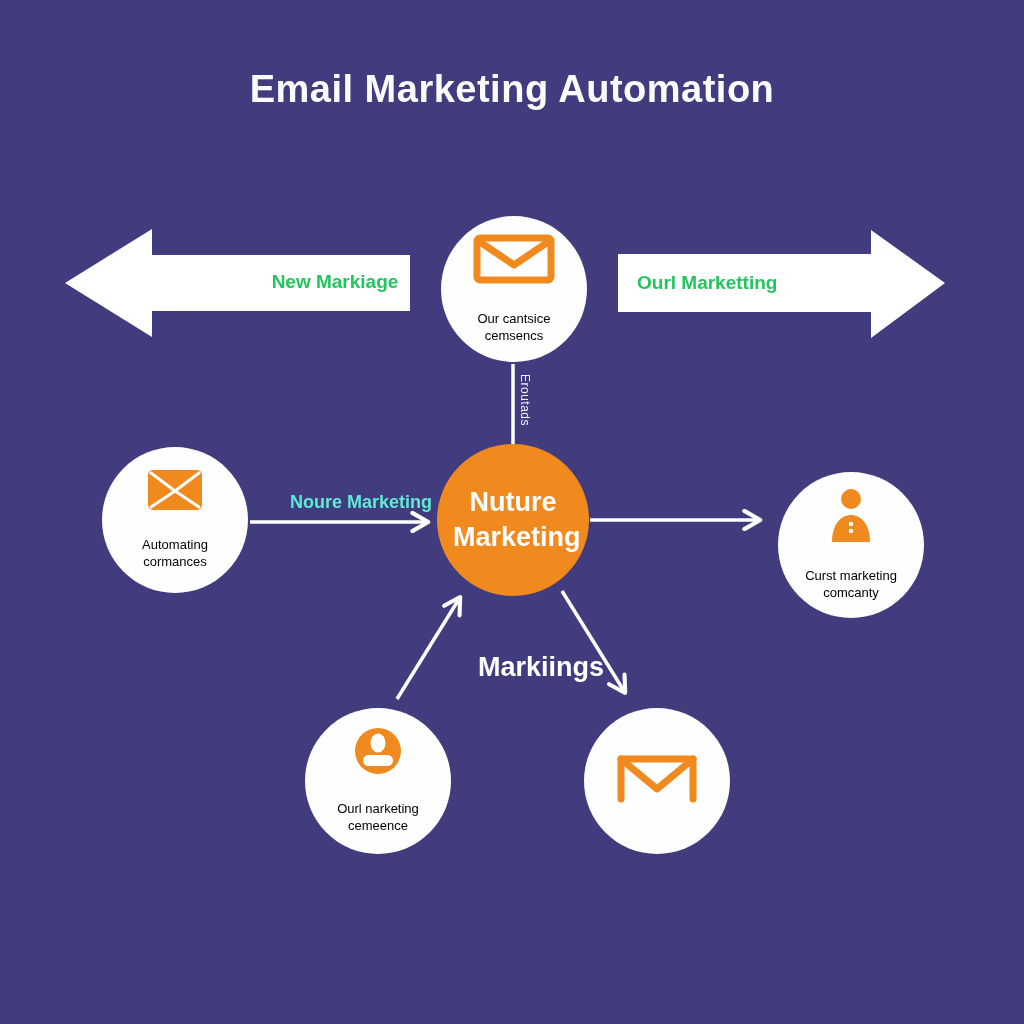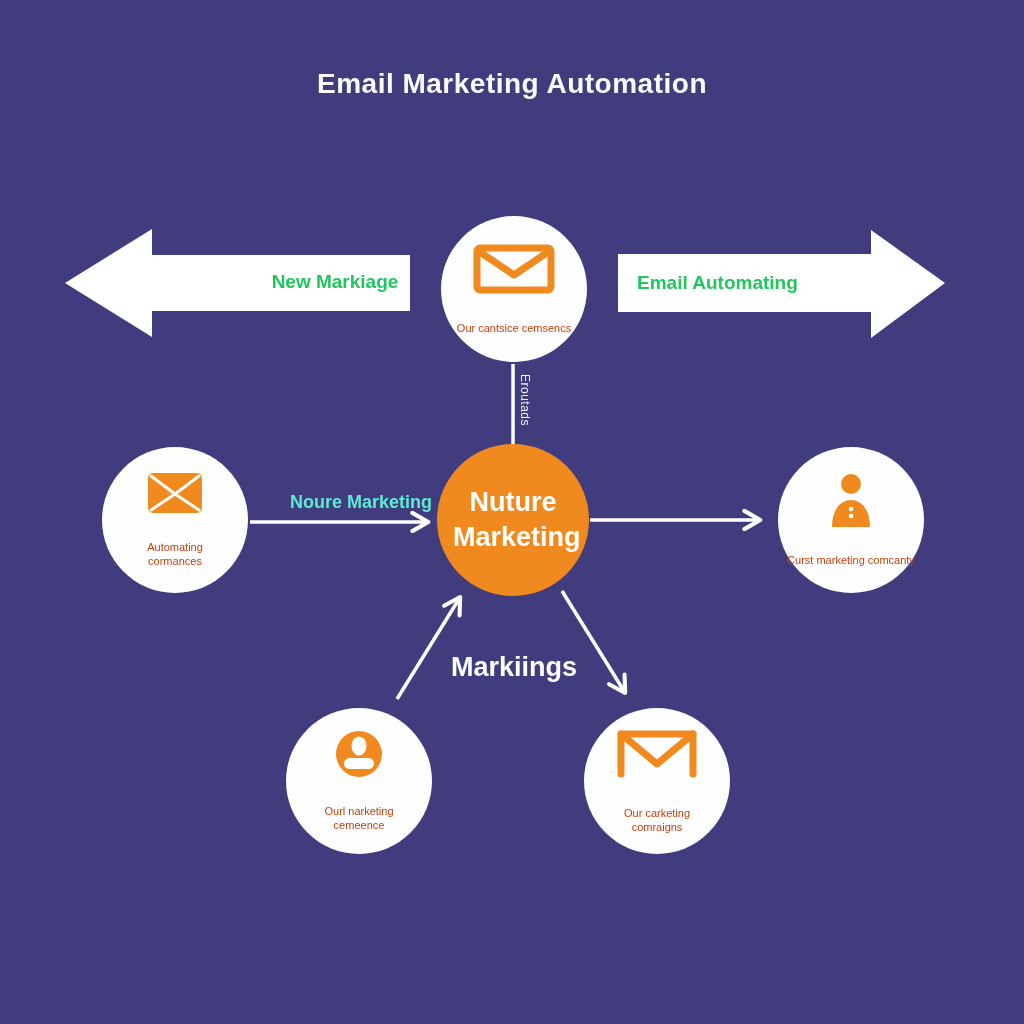--- a/index.html
+++ b/index.html
@@ -6,36 +6,36 @@
   .canvas{
     position:relative;
     width:1024px;height:1024px;
     background:#413C7E;
     overflow:hidden;
     font-family:"Liberation Sans","DejaVu Sans",sans-serif;
   }
   .title{
     position:absolute;top:68px;left:0;width:1024px;
     text-align:center;
-    font-size:28px;font-weight:800;letter-spacing:.5px;
+    font-size:38px;font-weight:800;letter-spacing:.5px;
     color:#FBFBFD;margin:0;
   }
   .layer{position:absolute;left:0;top:0;width:1024px;height:1024px;}
   .node{
     position:absolute;border-radius:50%;background:#FEFEFE;
     display:flex;flex-direction:column;align-items:center;justify-content:center;
     text-align:center;
   }
   .node-label{
-    font-size:11px;line-height:1.3;color:#c2410c;margin-top:22px;
+    font-size:13px;line-height:1.3;color:#000000;margin-top:22px;
   }
   .node-top{left:441px;top:216px;width:146px;height:146px;}
   .node-left{left:102px;top:447px;width:146px;height:146px;}
-  .node-right{left:778px;top:447px;width:146px;height:146px;}
-  .node-bottom-left{left:286px;top:708px;width:146px;height:146px;}
+  .node-right{left:778px;top:472px;width:146px;height:146px;}
+  .node-bottom-left{left:305px;top:708px;width:146px;height:146px;}
   .node-bottom-right{left:584px;top:708px;width:146px;height:146px;}
   .node-top .node-label{width:118px;}
   .node-left .node-label{width:104px;}
   .node-right .node-label{width:132px;}
   .node-bottom-left .node-label{width:118px;}
   .node-bottom-right .node-label{width:116px;}
   .node-center{
     position:absolute;left:437px;top:444px;width:152px;height:152px;
     border-radius:50%;background:#F08A1E;
     display:flex;align-items:center;justify-content:center;text-align:center;
@@ -44,21 +44,21 @@
     color:#FFFFFF;font-size:27px;font-weight:800;line-height:1.3;width:120px;
   }
   .arrow-label{position:absolute;font-weight:700;color:#22c55e;font-size:19px;}
   .label-left-arrow{left:260px;top:271px;width:150px;text-align:center;}
   .label-right-arrow{left:637px;top:272px;width:250px;text-align:left;}
   .label-noure{
     position:absolute;left:276px;top:492px;width:170px;text-align:center;
     color:#5eead4;font-weight:700;font-size:18px;
   }
   .label-markiings{
-    position:absolute;left:424px;top:652px;width:180px;text-align:center;
+    position:absolute;left:424px;top:652px;width:180px;text-align:right;
     color:#FFFFFF;font-weight:800;font-size:27px;
   }
   .label-vertical{
     position:absolute;left:518px;top:374px;height:66px;
     writing-mode:vertical-rl;
     color:#F2F1F6;font-size:12px;letter-spacing:.5px;
     display:flex;align-items:center;
   }
   .footer-bar{
     position:absolute;left:85px;top:888px;width:855px;height:53px;
@@ -90,21 +90,21 @@
     <line x1="250" y1="522" x2="426" y2="522" stroke="#FFFFFF" stroke-width="3.5" marker-end="url(#chev)"></line>
 
     <line x1="590" y1="520" x2="758" y2="520" stroke="#FFFFFF" stroke-width="3.5" marker-end="url(#chev)"></line>
 
     <line x1="397" y1="699" x2="459" y2="599" stroke="#FFFFFF" stroke-width="3.5" marker-end="url(#chev)"></line>
 
     <line x1="562" y1="591" x2="624" y2="691" stroke="#FFFFFF" stroke-width="3.5" marker-end="url(#chev)"></line>
   </svg>
 
   <div class="arrow-label label-left-arrow">New Markiage</div>
-  <div class="arrow-label label-right-arrow">Email Automating</div>
+  <div class="arrow-label label-right-arrow">Ourl Marketting</div>
   <div class="label-noure">Noure Marketing</div>
   <div class="label-vertical">Eroutads</div>
   <div class="label-markiings">Markiings</div>
 
   <div class="node node-top">
     <span>
       <svg width="84" height="52" viewBox="0 0 84 52">
         <rect x="5" y="5" width="74" height="42" rx="3" fill="none" stroke="#F08A1E" stroke-width="7" stroke-linejoin="round"></rect>
         <path d="M8 9 L42 32 L76 9" fill="none" stroke="#F08A1E" stroke-width="7" stroke-linejoin="round" stroke-linecap="round"></path>
       </svg>
@@ -150,17 +150,16 @@
     <div class="node-label">Ourl narketing cemeence</div>
   </div>
 
   <div class="node node-bottom-right">
     <span>
       <svg width="84" height="52" viewBox="0 0 84 52">
         <path d="M6 46 L6 6 L78 6 L78 46" fill="none" stroke="#F08A1E" stroke-width="7" stroke-linejoin="round" stroke-linecap="round"></path>
         <path d="M6 6 L42 36 L78 6" fill="none" stroke="#F08A1E" stroke-width="7" stroke-linejoin="round" stroke-linecap="round"></path>
       </svg>
     </span>
-    <div class="node-label">Our carketing comraigns</div>
   </div>
 
 
 </div>
 
 </body></html>

